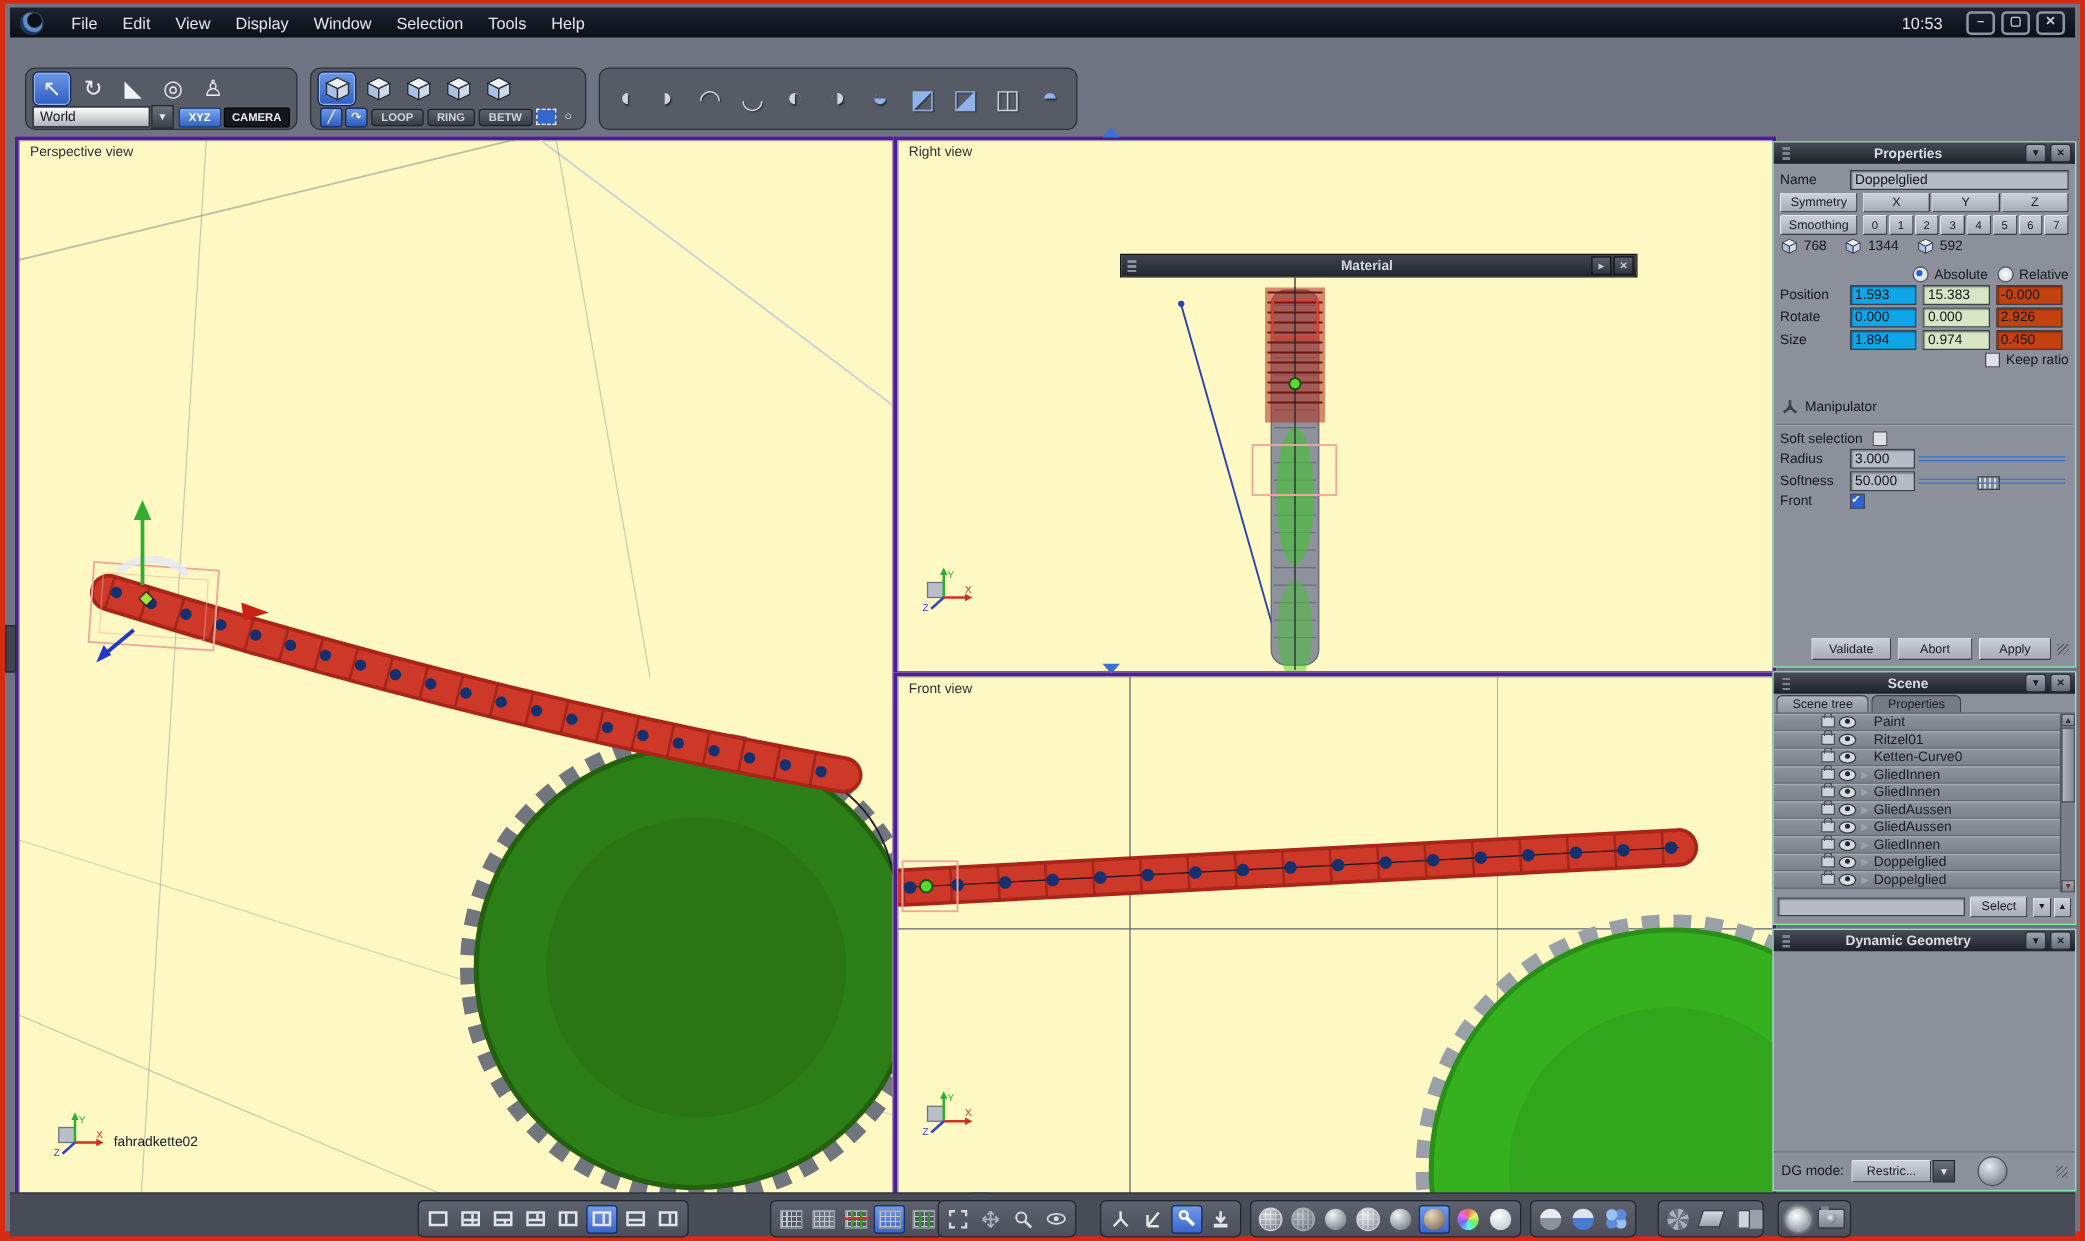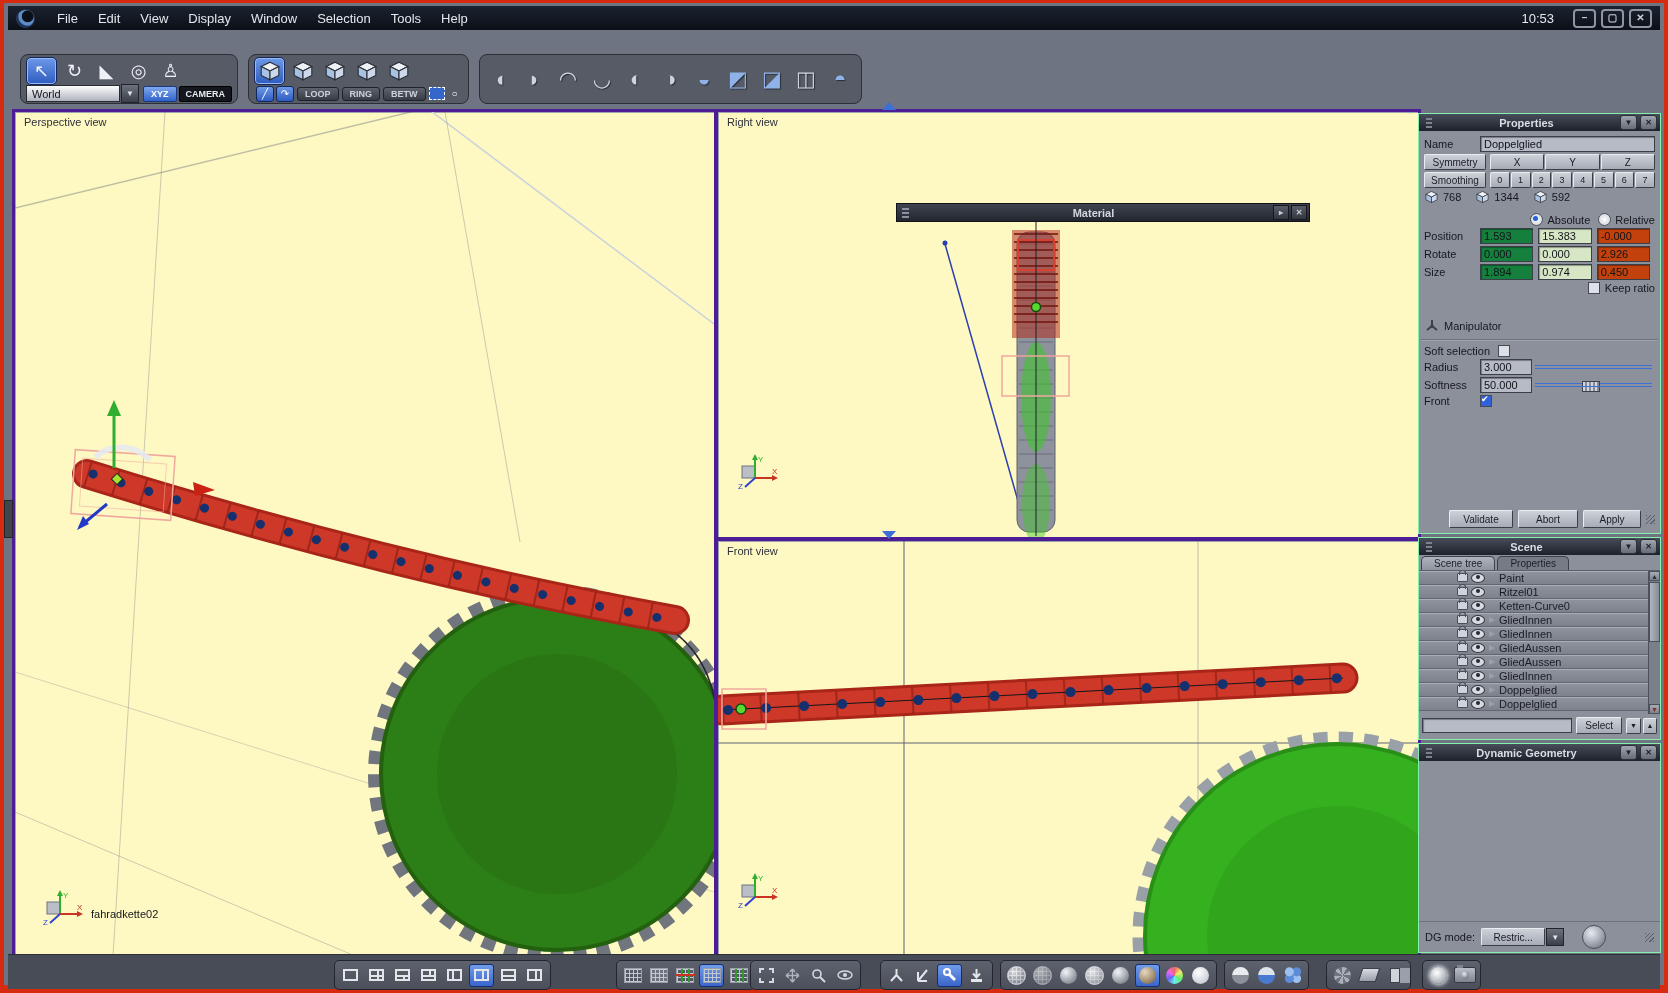--- a/index.html
+++ b/index.html
@@ -82,21 +82,21 @@
       background:repeating-linear-gradient(0deg,#7b8290 0 2px,transparent 2px 4px)}
   .phead .ptitle{flex:1;text-align:center}
   .phbtn{width:15px;height:13px;background:linear-gradient(#a0a6b0,#666c78);border:1px solid #2b2f37;
       border-radius:3px;font-size:8px;color:#1c1f26;display:flex;align-items:center;
       justify-content:center;margin-left:3px;font-weight:bold}
   .prow{display:flex;align-items:center;margin:1px 5px;font-size:11px;color:#15181e}
   .plabel{width:56px;flex:0 0 56px}
   .fld{background:#b6bbc5;border:1px solid #3a3e48;box-shadow:inset 1px 1px 1px rgba(0,0,0,.35);
       font-size:11px;color:#111419;padding:0 3px;height:14px;line-height:14px;box-sizing:content-box}
   input.fld{font-family:"Liberation Sans",sans-serif;outline:none}
-  .fx{background:#15803d}.fy{background:#d7e7c6}.fz{background:#c2410c}
+  .fx{background:#0ea5e9}.fy{background:#d7e7c6}.fz{background:#c2410c}
   .vec{width:51px;margin-right:5px}
   .btn3d{background:linear-gradient(#cdd1d8,#a6abb5);border:1px solid #383d46;
       border-top-color:#e9ecf0;border-left-color:#e9ecf0;font-size:10px;color:#191c23;
       text-align:center;display:flex;align-items:center;justify-content:center;border-radius:2px}
   .radio{width:11px;height:11px;border-radius:50%;background:radial-gradient(#ffffff,#c6cad2);
       border:1px solid #4e5460;position:relative;margin-right:4px}
   .radio.on::after{content:"";position:absolute;left:2px;top:2px;width:5px;height:5px;
       border-radius:50%;background:#2460d8}
   .cb{width:10px;height:10px;background:#dde0e6;border:1px solid #454a55;position:relative;
       display:inline-block}

